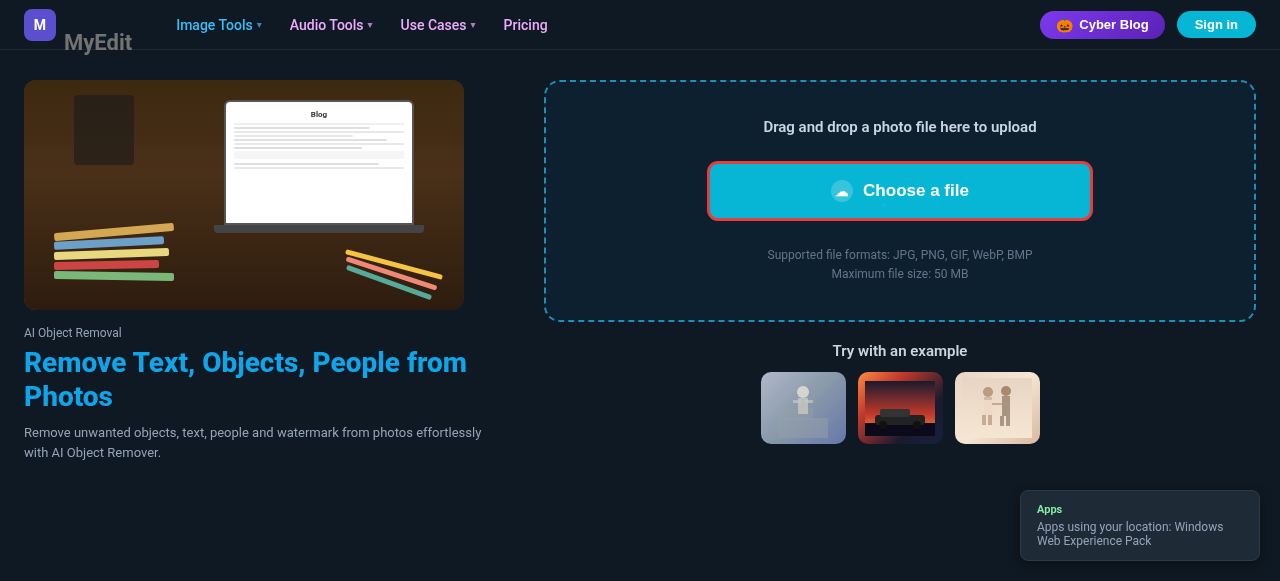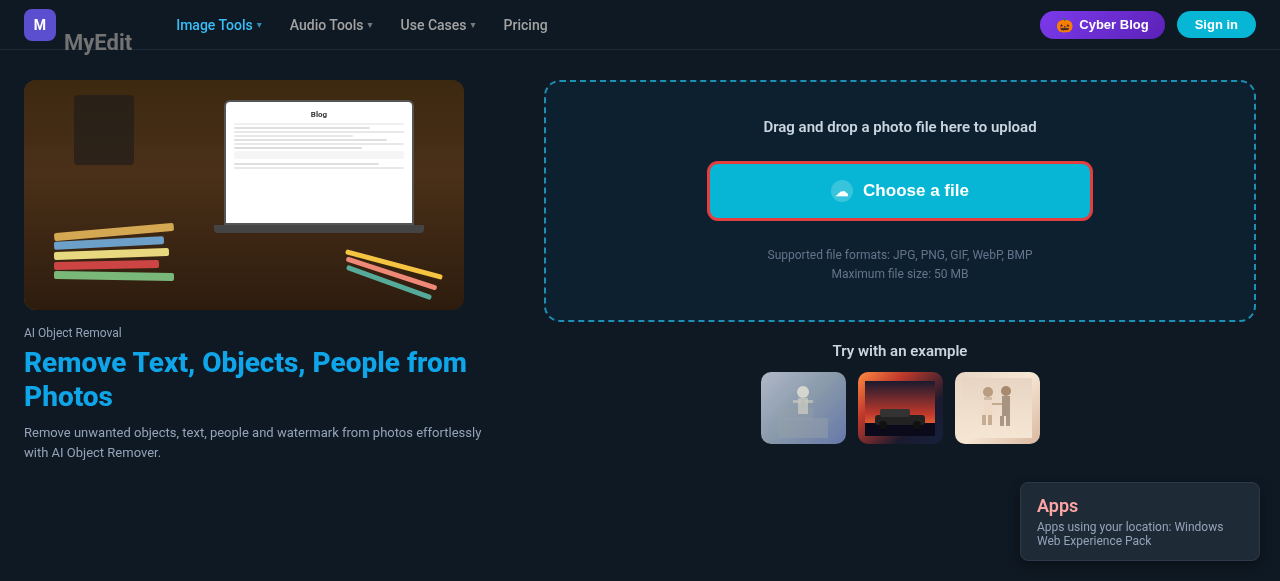--- a/index.html
+++ b/index.html
@@ -56,21 +56,21 @@
     }
     .nav-item {
       display: flex;
       align-items: center;
       gap: 4px;
       padding: 6px 12px;
       border-radius: 6px;
       cursor: pointer;
       font-size: 14px;
       font-weight: 500;
-      color: #a3a3a3;
+      color: #f0abfc;
       transition: background 0.15s;
     }
     .nav-item.active { color: #38bdf8; }
     .nav-item .chevron {
       font-size: 10px;
       opacity: 0.7;
     }
     .nav-right {
       display: flex;
       align-items: center;
@@ -261,23 +261,23 @@
       background: #1e2a36;
       border-radius: 8px;
       padding: 12px 16px;
       width: 240px;
       font-size: 12px;
       color: #94a3b8;
       box-shadow: 0 4px 12px rgba(0,0,0,0.4);
       border: 1px solid #2a3a4a;
     }
     .toast-title {
-      font-size: 18px;
+      font-size: 11px;
       font-weight: 600;
-      color: #fca5a5;
+      color: #86efac;
       margin-bottom: 4px;
     }
   </style>
 </head>
 <body>
 
 <nav class="navbar">
   <div class="logo-area">
     <div class="logo-icon">M</div>
     <span class="logo-text">MyEdit</span>

